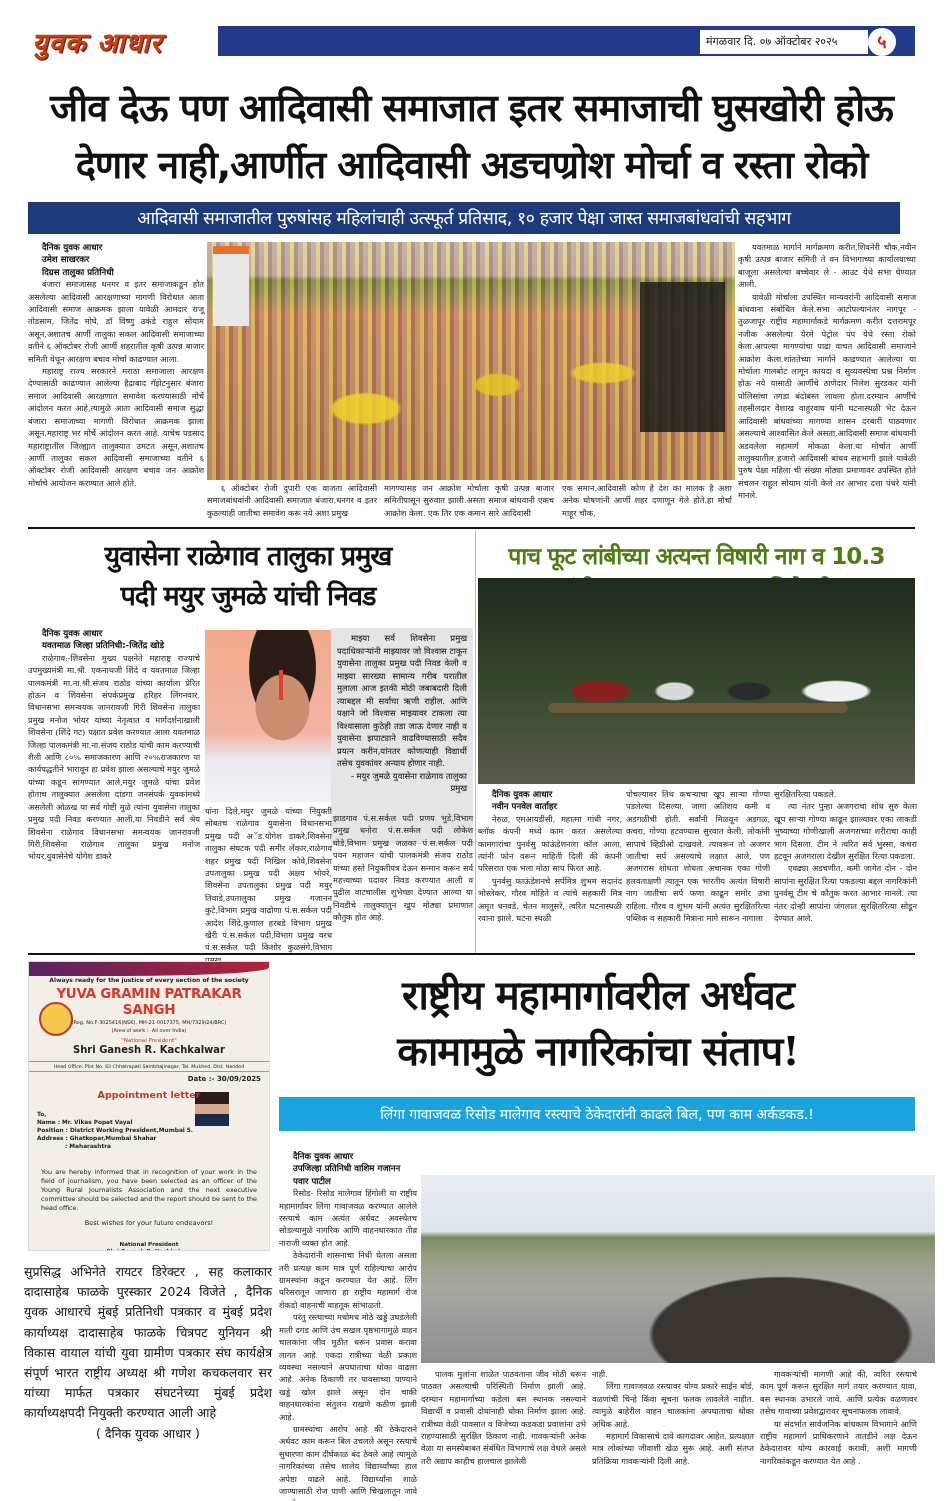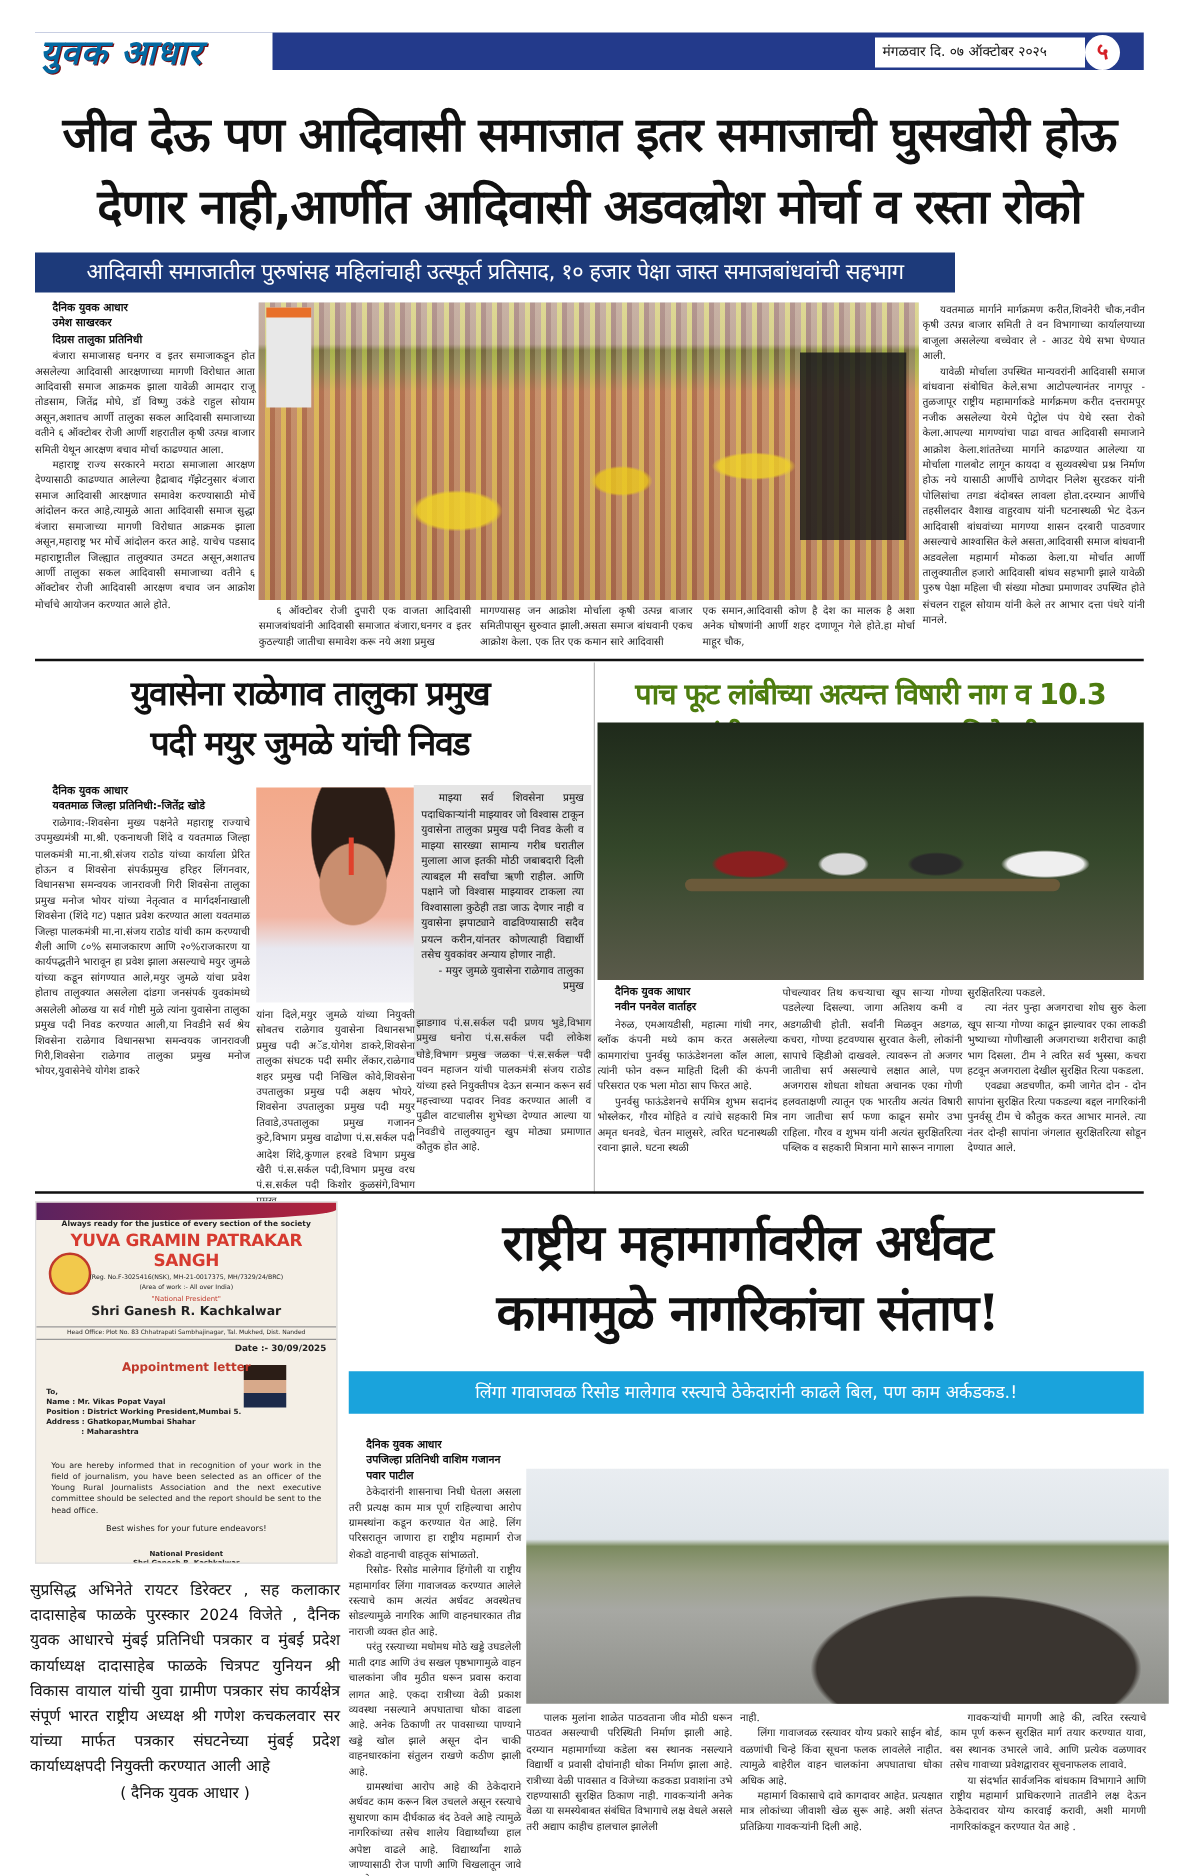--- a/index.html
+++ b/index.html
@@ -5,31 +5,31 @@
   * { box-sizing: border-box; margin: 0; padding: 0; }
   html, body { width: 945px; height: 1501px; background: #ffffff; overflow: hidden; }
   body { font-family: "DejaVu Serif", serif; color: #111; position: relative; }
 
   .abs { position: absolute; }
 
   
   .masthead { left: 28px; top: 26px; width: 887px; height: 30px; background: #233a8b; }
   .logo { left: 28px; top: 26px; width: 190px; height: 34px; background: #fff; padding: 0 4px;
           font-family: "DejaVu Sans", sans-serif; font-weight: bold; font-size: 27px; line-height: 34px;
-          color: #0369a1; letter-spacing: 1px; font-style: italic; text-shadow: 1px 1px 0 #7a0c10; }
+          color: #c2410c; letter-spacing: 1px; font-style: italic; text-shadow: 1px 1px 0 #7a0c10; }
   .dateline { left: 700px; top: 30px; width: 168px; height: 24px; background: #fff;
               font-family: "DejaVu Sans", sans-serif; font-size: 11px; line-height: 24px; padding-left: 6px; color: #111; }
   .pagenum { left: 868px; top: 28px; width: 28px; height: 28px; background: #fff; border-radius: 50%;
              font-family: "DejaVu Sans", sans-serif; font-weight: bold; font-size: 18px; line-height: 28px;
              text-align: center; color: #d51f26; }
 
   
   .main-headline { left: 28px; top: 80px; width: 887px; font-family: "DejaVu Sans", sans-serif; font-weight: bold;
                    font-size: 38px; line-height: 57px; text-align: center; color: #111; letter-spacing: -1px; }
-  .subhead-bar { left: 28px; top: 202px; width: 736px; height: 32px; background: #1d3a7a; color: #fff;
+  .subhead-bar { left: 28px; top: 202px; width: 872px; height: 32px; background: #1d3a7a; color: #fff;
                  font-family: "DejaVu Sans", sans-serif; font-size: 17.5px; line-height: 32px; text-align: center;
                  white-space: nowrap; overflow: hidden; letter-spacing: -0.4px; }
 
   
   .col { font-size: 8.2px; line-height: 12.4px; text-align: justify; color: #222; }
   .col p { text-indent: 14px; }
   .byline { font-family: "DejaVu Sans", sans-serif; font-size: 8.6px; line-height: 12.4px; color: #111; font-weight: bold; padding-left: 14px; }
 
   
   .photo { overflow: hidden; }
@@ -99,21 +99,21 @@
 </head>
 <body>
 
 <div class="abs masthead"></div>
 <div class="abs logo">युवक आधार</div>
 <div class="abs dateline">मंगळवार दि. ०७ ऑक्टोबर २०२५</div>
 <div class="abs pagenum">५</div>
 
 <div class="abs main-headline">
   <div>जीव देऊ पण आदिवासी समाजात इतर समाजाची घुसखोरी होऊ</div>
-  <div>देणार नाही,आर्णीत आदिवासी अडवल्रोश मोर्चा व रस्ता रोको</div>
+  <div>देणार नाही,आर्णीत आदिवासी अडचण्रोश मोर्चा व रस्ता रोको</div>
 </div>
 <div class="abs subhead-bar">आदिवासी समाजातील पुरुषांसह महिलांचाही उत्स्फूर्त प्रतिसाद, १० हजार पेक्षा जास्त समाजबांधवांची सहभाग</div>
 
 <div class="abs" style="left:28px; top:241px; width:176px;">
   <div class="byline">दैनिक युवक आधार</div>
   <div class="byline">उमेश साखरकर</div>
   <div class="byline">दिग्रस तालुका प्रतिनिधी</div>
   <div class="col">
     <p>बंजारा समाजासह धनगर व इतर समाजाकडून होत असलेल्या आदिवासी आरक्षणाच्या मागणी विरोधात आता आदिवासी समाज आक्रमक झाला यावेळी आमदार राजू तोडसाम, जितेंद्र मोघे, डॉ विष्णु उकंडे राहुल सोयाम असून,अशातच आर्णी तालुका सकल आदिवासी समाजाच्या वतीने ६ ऑक्टोबर रोजी आर्णी शहरातील कृषी उत्पन्न बाजार समिती येथून आरक्षण बचाव मोर्चा काढण्यात आला.</p>
     <p>महाराष्ट्र राज्य सरकारने मराठा समाजाला आरक्षण देण्यासाठी काढण्यात आलेल्या हैद्राबाद गॅझेटनुसार बंजारा समाज आदिवासी आरक्षणात समावेश करण्यासाठी मोर्चे आंदोलन करत आहे,त्यामुळे आता आदिवासी समाज सुद्धा बंजारा समाजाच्या मागणी विरोधात आक्रमक झाला असून,महाराष्ट्र भर मोर्चे आंदोलन करत आहे. याचेच पडसाद महाराष्ट्रातील जिल्ह्यात तालुक्यात उमटत असून,अशातच आर्णी तालुका सकल आदिवासी समाजाच्या वतीने ६ ऑक्टोबर रोजी आदिवासी आरक्षण बचाव जन आक्रोश मोर्चाचे आयोजन करण्यात आले होते.</p>
@@ -239,22 +239,22 @@
 <div class="abs highway-headline">
   <div>राष्ट्रीय महामार्गावरील अर्धवट</div>
   <div>कामामुळे नागरिकांचा संताप!</div>
 </div>
 <div class="abs highway-sub">लिंगा गावाजवळ रिसोड मालेगाव रस्त्याचे ठेकेदारांनी काढले बिल, पण काम अर्कडकड.!</div>
 
 <div class="abs" style="left:279px; top:1150px; width:138px;">
   <div class="byline">दैनिक युवक आधार</div>
   <div class="byline">उपजिल्हा प्रतिनिधी वाशिम गजानन पवार पाटील</div>
   <div class="col">
+    <p>रिसोड- रिसोड मालेगाव हिंगोली या राष्ट्रीय महामार्गावर लिंगा गावाजवळ करण्यात आलेले रस्त्याचे काम अत्यंत अर्धवट अवस्थेतच सोडल्यामुळे नागरिक आणि वाहनधारकात तीव्र नाराजी व्यक्त होत आहे.</p>
     <p>ठेकेदारांनी शासनाचा निधी घेतला असला तरी प्रत्यक्ष काम मात्र पूर्ण राहिल्याचा आरोप ग्रामस्थांना कडून करण्यात येत आहे. लिंग परिसरातून जाणारा हा राष्ट्रीय महामार्ग रोज शेकडो वाहनाची वाहतूक सांभाळतो.</p>
-    <p>रिसोड- रिसोड मालेगाव हिंगोली या राष्ट्रीय महामार्गावर लिंगा गावाजवळ करण्यात आलेले रस्त्याचे काम अत्यंत अर्धवट अवस्थेतच सोडल्यामुळे नागरिक आणि वाहनधारकात तीव्र नाराजी व्यक्त होत आहे.</p>
     <p>परंतु रस्त्याच्या मधोमध मोठे खड्डे उघडलेली माती दगड आणि उंच सखल पृष्ठभागामुळे वाहन चालकांना जीव मुठीत धरून प्रवास करावा लागत आहे. एकदा रात्रीच्या वेळी प्रकाश व्यवस्था नसल्याने अपघाताचा धोका वाढला आहे. अनेक ठिकाणी तर पावसाच्या पाण्याने खड्डे खोल झाले असून दोन चाकी वाहनधारकांना संतुलन राखणे कठीण झाली आहे.</p>
     <p>ग्रामस्थांचा आरोप आहे की ठेकेदाराने अर्धवट काम करून बिल उचलले असून रस्त्याचे सुधारणा काम दीर्घकाळ बंद ठेवले आहे त्यामुळे नागरिकांच्या तसेच शालेय विद्यार्थ्यांच्या हाल अपेष्टा वाढले आहे. विद्यार्थ्यांना शाळे जाण्यासाठी रोज पाणी आणि चिखलातून जावे लागते.</p>
   </div>
 </div>
 
 <div class="abs photo road-photo"></div>
 
 <div class="abs col" style="left:421px; top:1368px; width:165px;">
   <p>पालक मुलांना शाळेत पाठवताना जीव मोठी धरून पाठवत असल्याची परिस्थिती निर्माण झाली आहे. दरम्यान महामार्गाच्या कडेला बस स्थानक नसल्याने विद्यार्थी व प्रवासी दोघांनाही धोका निर्माण झाला आहे. रात्रीच्या वेळी पावसात व विजेच्या कडकडा प्रवाशांना उभे राहण्यासाठी सुरक्षित ठिकाण नाही. गावकऱ्यांनी अनेक वेळा या समस्येबाबत संबंधित विभागाचे लक्ष वेधले असले तरी अद्याप काहीच हालचाल झालेली</p>
 </div>

